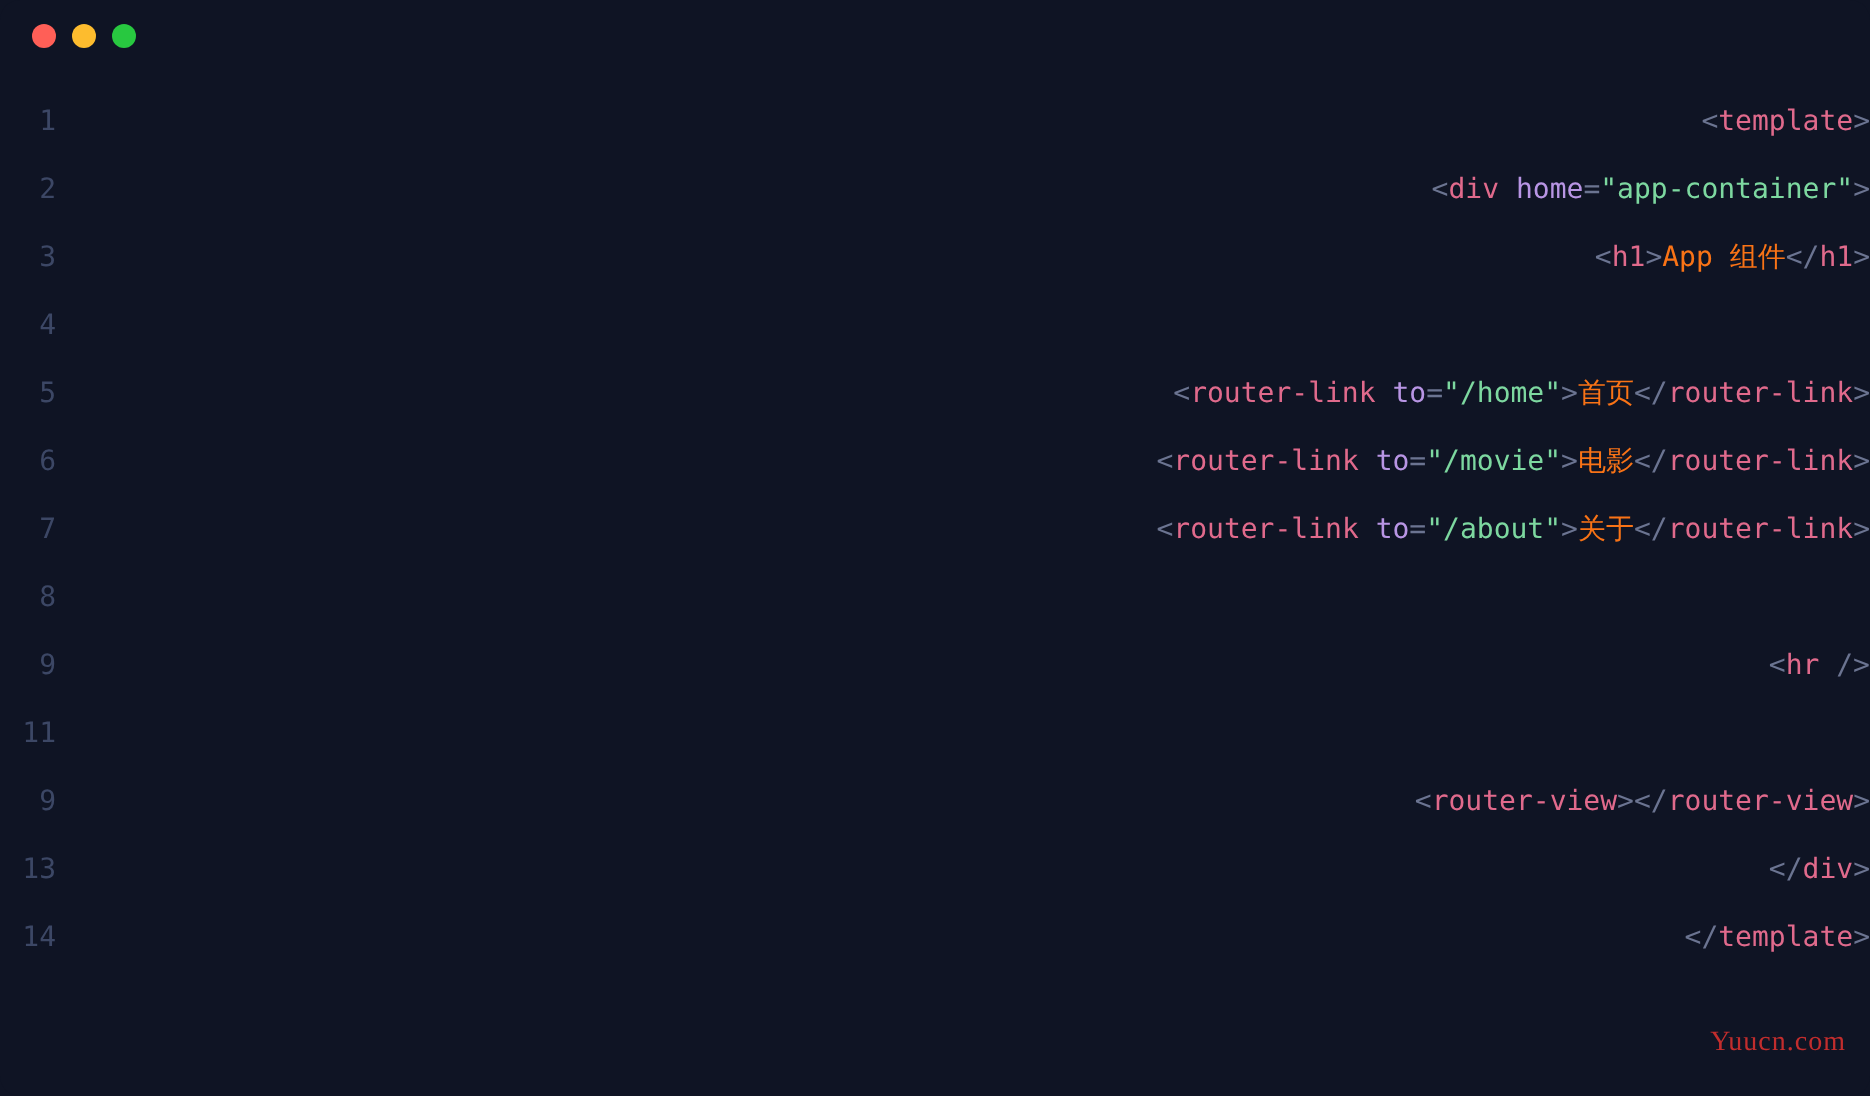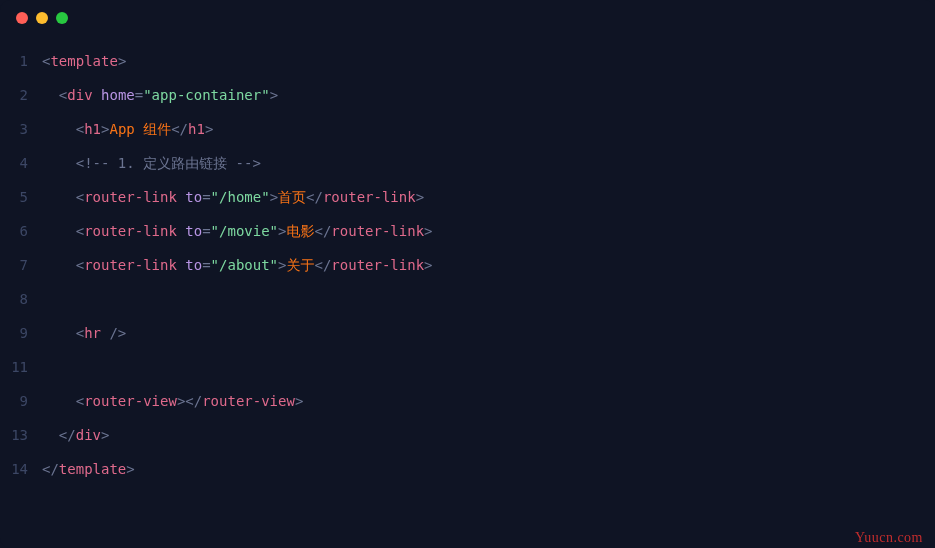--- a/index.html
+++ b/index.html
@@ -42,49 +42,49 @@
       white-space:pre;
     }
     .gutter {
       width:42px;
       text-align:right;
       padding-right:14px;
       color:#3c4765;
       flex-shrink:0;
       user-select:none;
     }
-    .content { flex:1; }
+    .content { flex:1;text-align:right; }
     .p  { color:#6b7491; } 
     .tg { color:#e06a8c; } 
     .at { color:#b895e4; } 
     .st { color:#7dd8a0; } 
     .tx { color:#f97316; } 
     .watermark {
       position:absolute;
-      right:12px; bottom:2px;
+      right:12px; bottom:18px;
       color:#c22d2d;
       font-family:serif;
       font-size:14px;
       letter-spacing:0.5px;
     }
   </style>
 </head>
 <body>
 
 <div class="window-frame">
   <div class="title-bar">
     <span class="dot dot-red"></span>
     <span class="dot dot-yellow"></span>
     <span class="dot dot-green"></span>
   </div>
   <div class="code-area" id="code-area">
       <div class="line"><span class="gutter">1</span><span class="content"><span></span><span class="p">&lt;</span><span class="tg">template</span><span class="p">&gt;</span></span></div>
       <div class="line"><span class="gutter">2</span><span class="content"><span>  </span><span class="p">&lt;</span><span class="tg">div</span><span class="p"> </span><span class="at">home</span><span class="p">=</span><span class="st">"app-container"</span><span class="p">&gt;</span></span></div>
       <div class="line"><span class="gutter">3</span><span class="content"><span>    </span><span class="p">&lt;</span><span class="tg">h1</span><span class="p">&gt;</span><span class="tx">App 组件</span><span class="p">&lt;/</span><span class="tg">h1</span><span class="p">&gt;</span></span></div>
-      <div class="line"><span class="gutter">4</span><span class="content"><span>    </span><span class="p">&lt;!-- 1. 定义路由链接 --&gt;</span></span></div>
+      <div class="line"><span class="gutter">4</span><span class="content"><span>    </span></span></div>
       <div class="line"><span class="gutter">5</span><span class="content"><span>    </span><span class="p">&lt;</span><span class="tg">router-link</span><span class="p"> </span><span class="at">to</span><span class="p">=</span><span class="st">"/home"</span><span class="p">&gt;</span><span class="tx">首页</span><span class="p">&lt;/</span><span class="tg">router-link</span><span class="p">&gt;</span></span></div>
       <div class="line"><span class="gutter">6</span><span class="content"><span>    </span><span class="p">&lt;</span><span class="tg">router-link</span><span class="p"> </span><span class="at">to</span><span class="p">=</span><span class="st">"/movie"</span><span class="p">&gt;</span><span class="tx">电影</span><span class="p">&lt;/</span><span class="tg">router-link</span><span class="p">&gt;</span></span></div>
       <div class="line"><span class="gutter">7</span><span class="content"><span>    </span><span class="p">&lt;</span><span class="tg">router-link</span><span class="p"> </span><span class="at">to</span><span class="p">=</span><span class="st">"/about"</span><span class="p">&gt;</span><span class="tx">关于</span><span class="p">&lt;/</span><span class="tg">router-link</span><span class="p">&gt;</span></span></div>
       <div class="line"><span class="gutter">8</span><span class="content"><span></span></span></div>
       <div class="line"><span class="gutter">9</span><span class="content"><span>    </span><span class="p">&lt;</span><span class="tg">hr</span><span class="p"> /&gt;</span></span></div>
       <div class="line"><span class="gutter">11</span><span class="content"><span>    </span></span></div>
       <div class="line"><span class="gutter">9</span><span class="content"><span>    </span><span class="p">&lt;</span><span class="tg">router-view</span><span class="p">&gt;</span><span class="p">&lt;/</span><span class="tg">router-view</span><span class="p">&gt;</span></span></div>
       <div class="line"><span class="gutter">13</span><span class="content"><span>  </span><span class="p">&lt;/</span><span class="tg">div</span><span class="p">&gt;</span></span></div>
       <div class="line"><span class="gutter">14</span><span class="content"><span></span><span class="p">&lt;/</span><span class="tg">template</span><span class="p">&gt;</span></span></div>
     </div>

